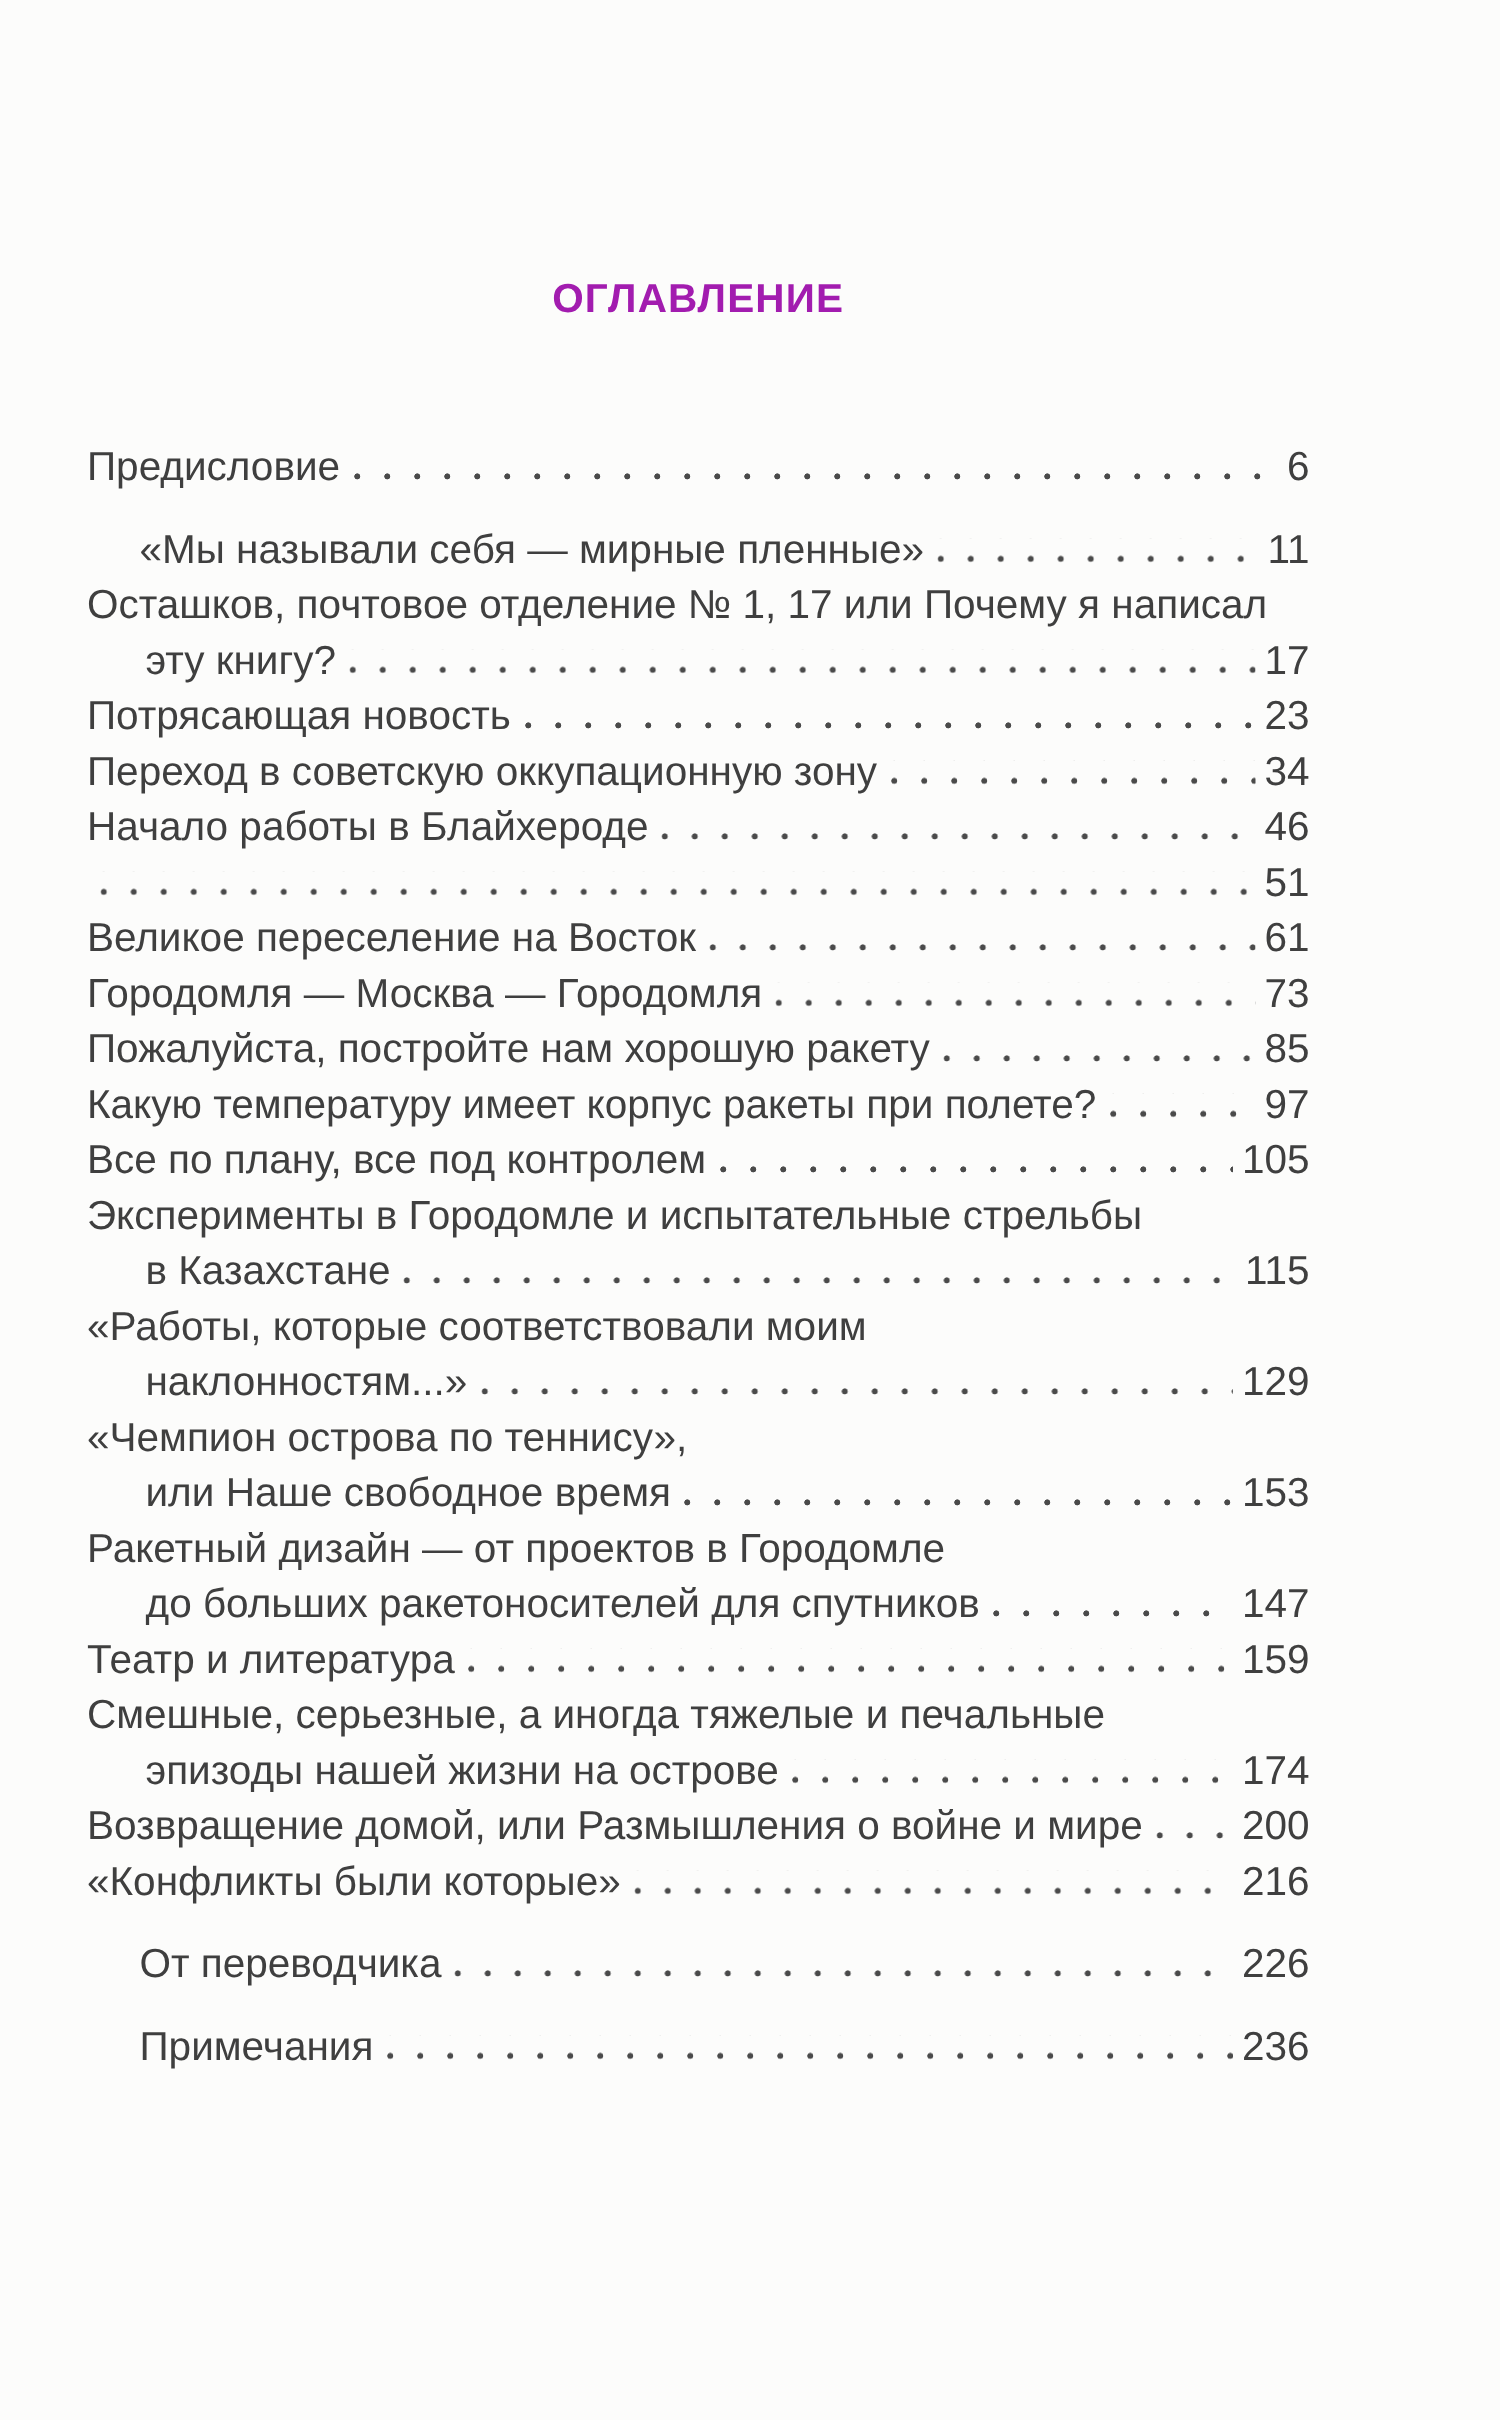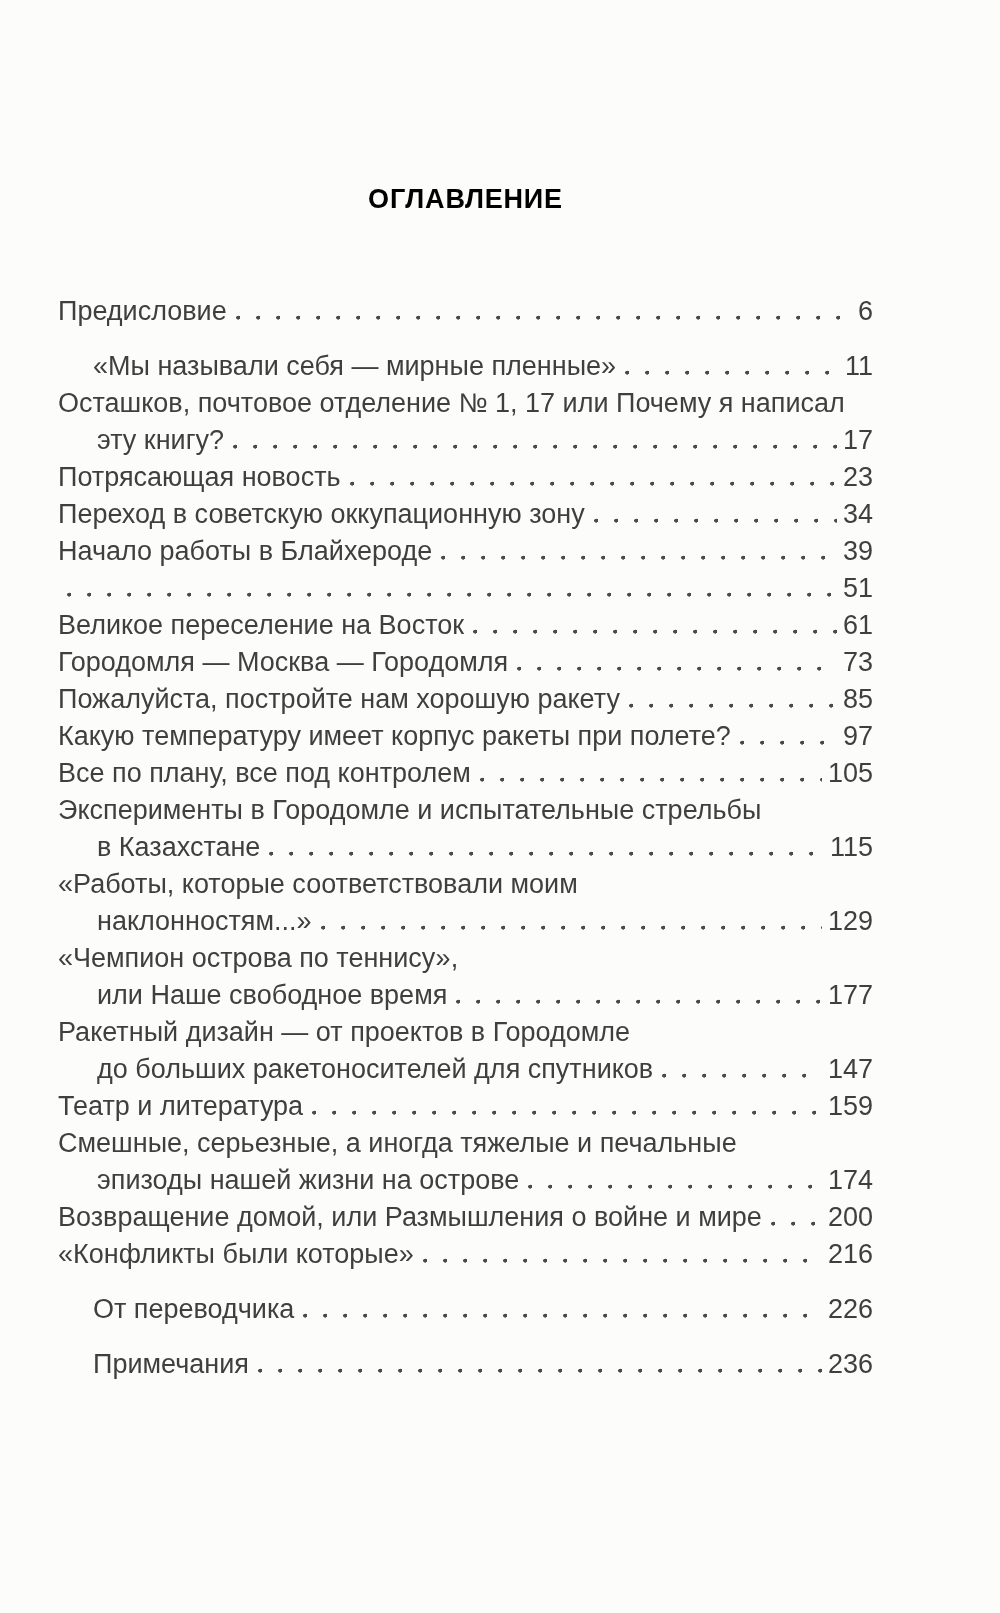--- a/index.html
+++ b/index.html
@@ -21,21 +21,21 @@
     padding-top: 184px;
     box-sizing: border-box;
   }
   .title {
     width: 815px;
     margin: 0 0 0 58px;
     text-align: center;
     font-size: 27px;
     font-weight: 700;
     letter-spacing: 0.8px;
-    color: #000000;
+    color: #a21caf;
   }
   .toc {
     width: 815px;
     margin: 78px 0 0 58px;
     font-size: 27px;
     line-height: 37px;
   }
   .entry.space-before {
     margin-top: 18px;
     margin-left: 35px;
@@ -106,21 +106,21 @@
         <div class="line">
           <span class="txt">Переход в советскую оккупационную зону</span>
           <span class="leader"></span>
           <span class="pg">34</span>
         </div>
       </div>
       <div class="entry">
         <div class="line">
           <span class="txt">Начало работы в Блайхероде</span>
           <span class="leader"></span>
-          <span class="pg">39</span>
+          <span class="pg">46</span>
         </div>
       </div>
       <div class="entry">
         <div class="line">
           <span class="leader"></span>
           <span class="pg">51</span>
         </div>
       </div>
       <div class="entry">
         <div class="line">
@@ -177,21 +177,21 @@
           <span class="pg">129</span>
         </div>
       </div>
       <div class="entry">
         <div class="line">
           <span class="txt">«Чемпион острова по теннису»,</span>
         </div>
         <div class="line cont">
           <span class="txt">или Наше свободное время</span>
           <span class="leader"></span>
-          <span class="pg">177</span>
+          <span class="pg">153</span>
         </div>
       </div>
       <div class="entry">
         <div class="line">
           <span class="txt">Ракетный дизайн — от проектов в Городомле</span>
         </div>
         <div class="line cont">
           <span class="txt">до больших ракетоносителей для спутников</span>
           <span class="leader"></span>
           <span class="pg">147</span>

